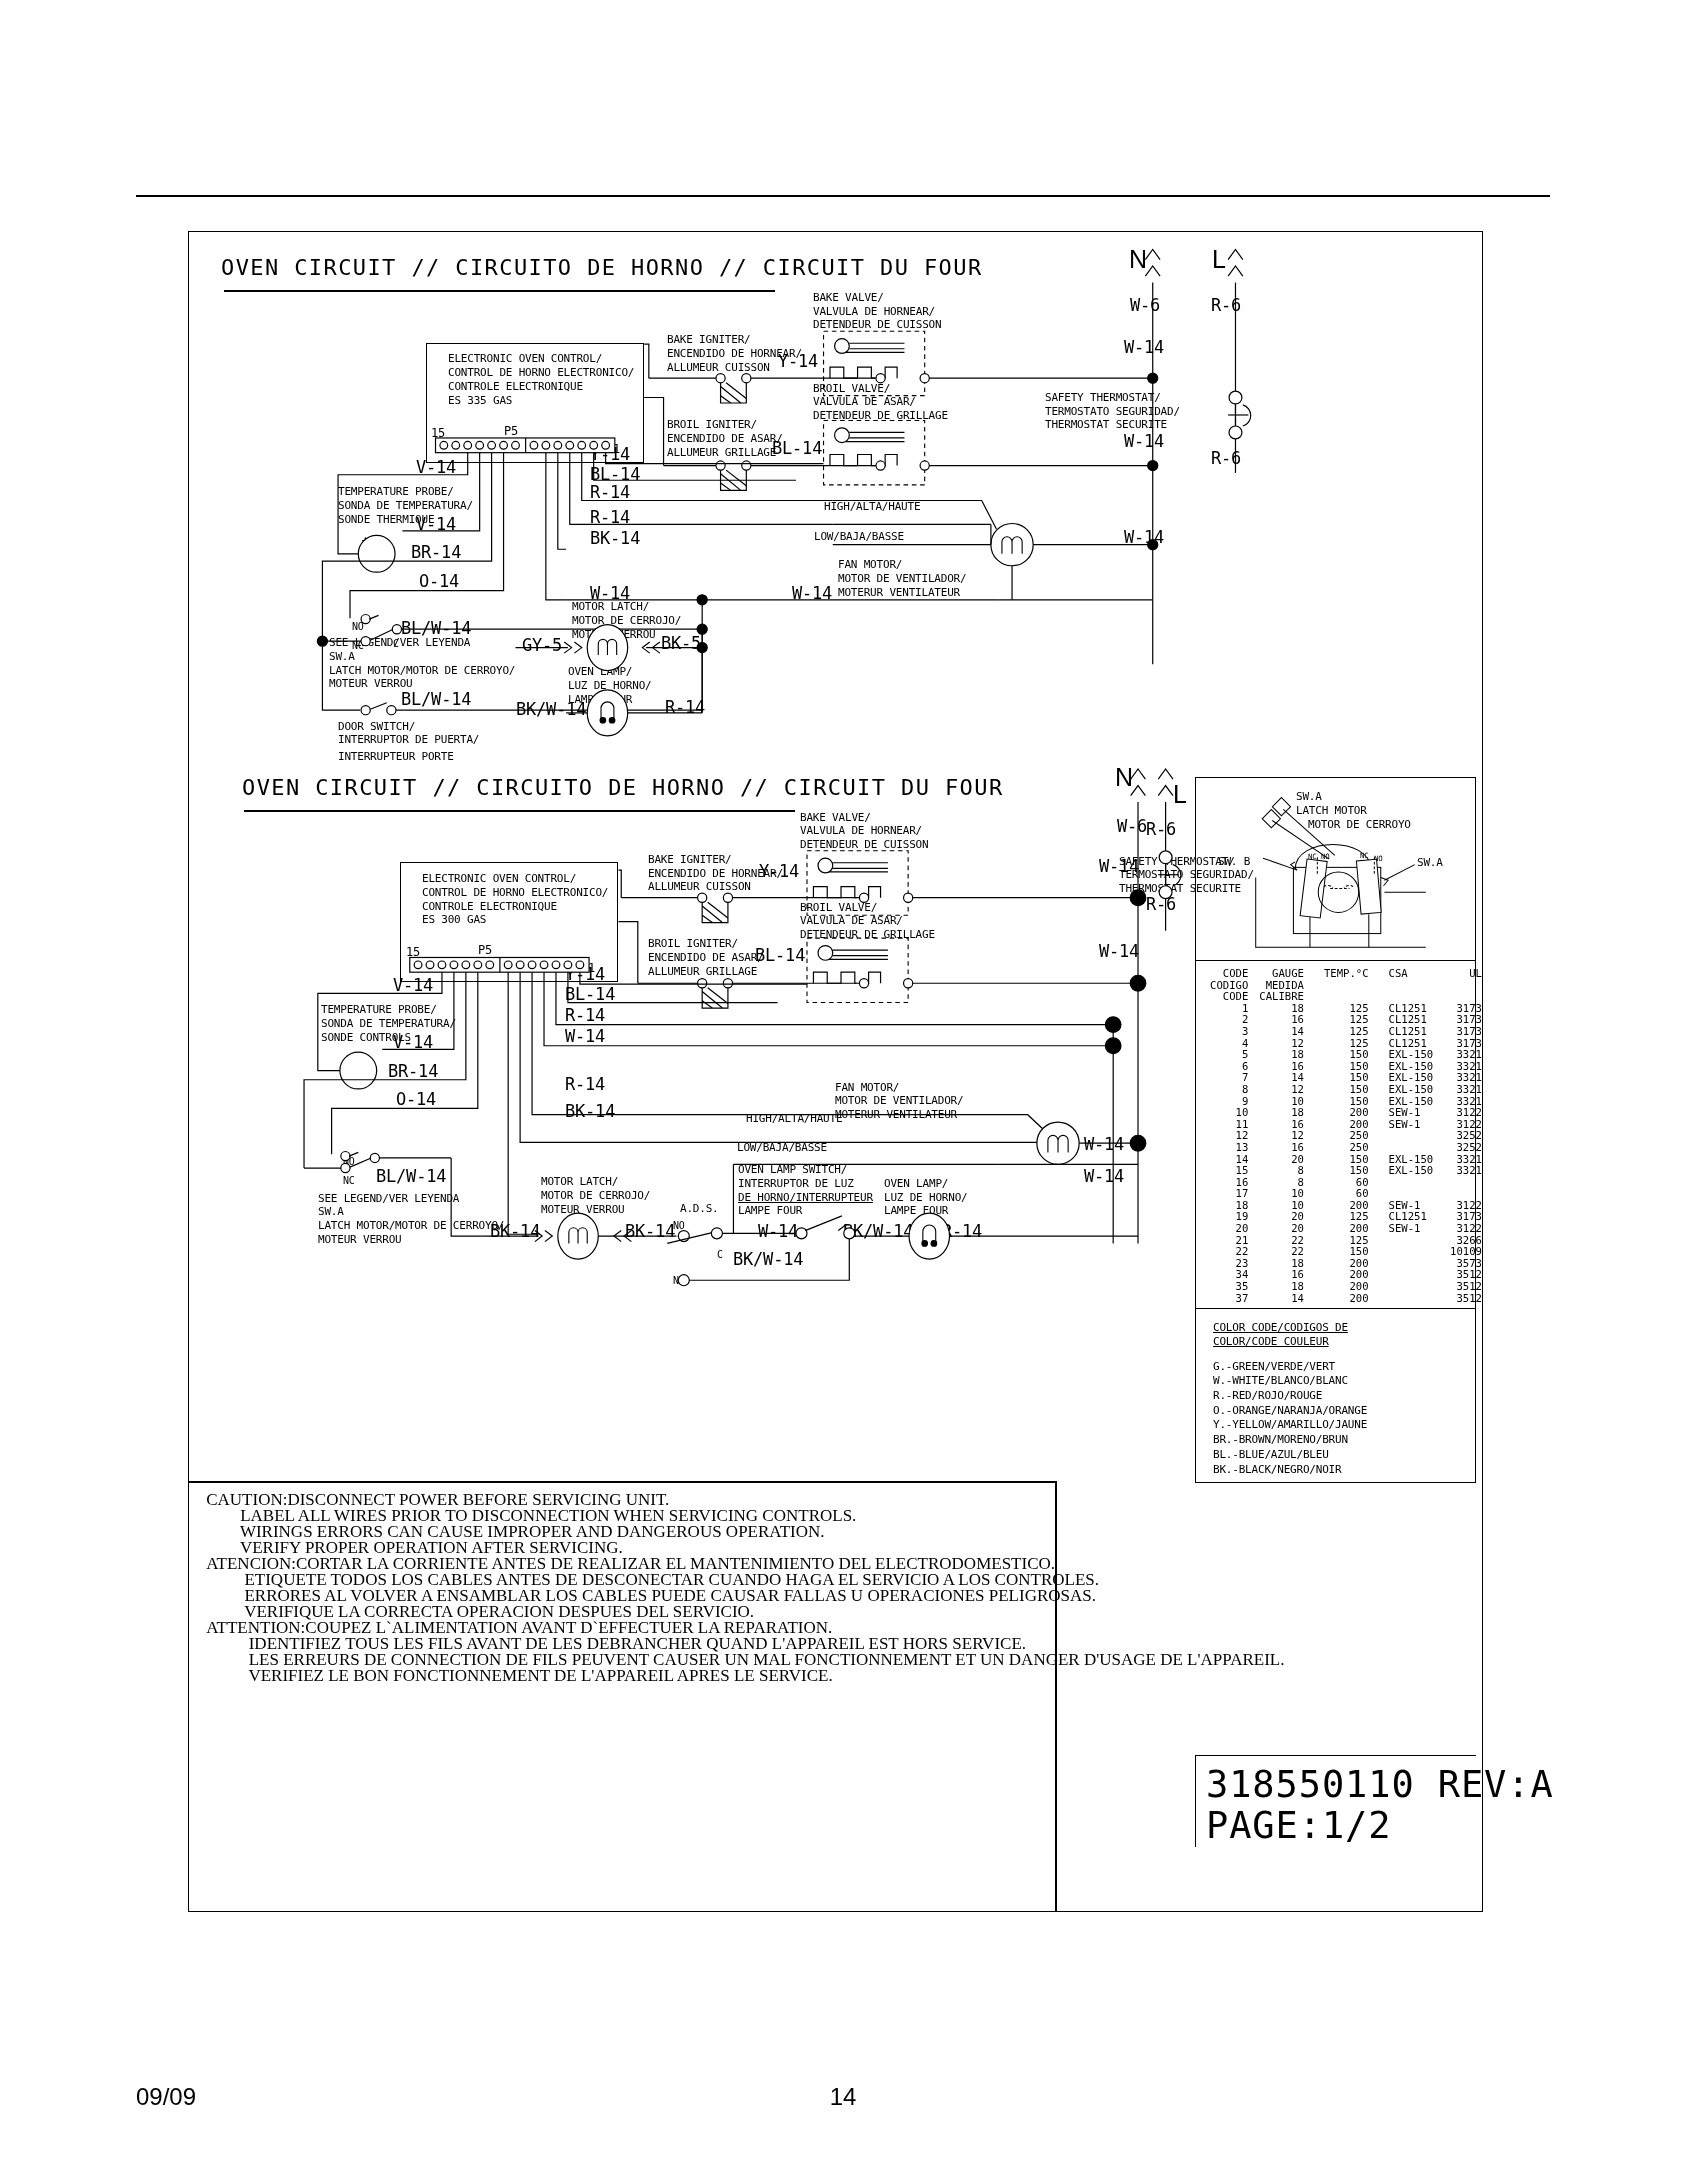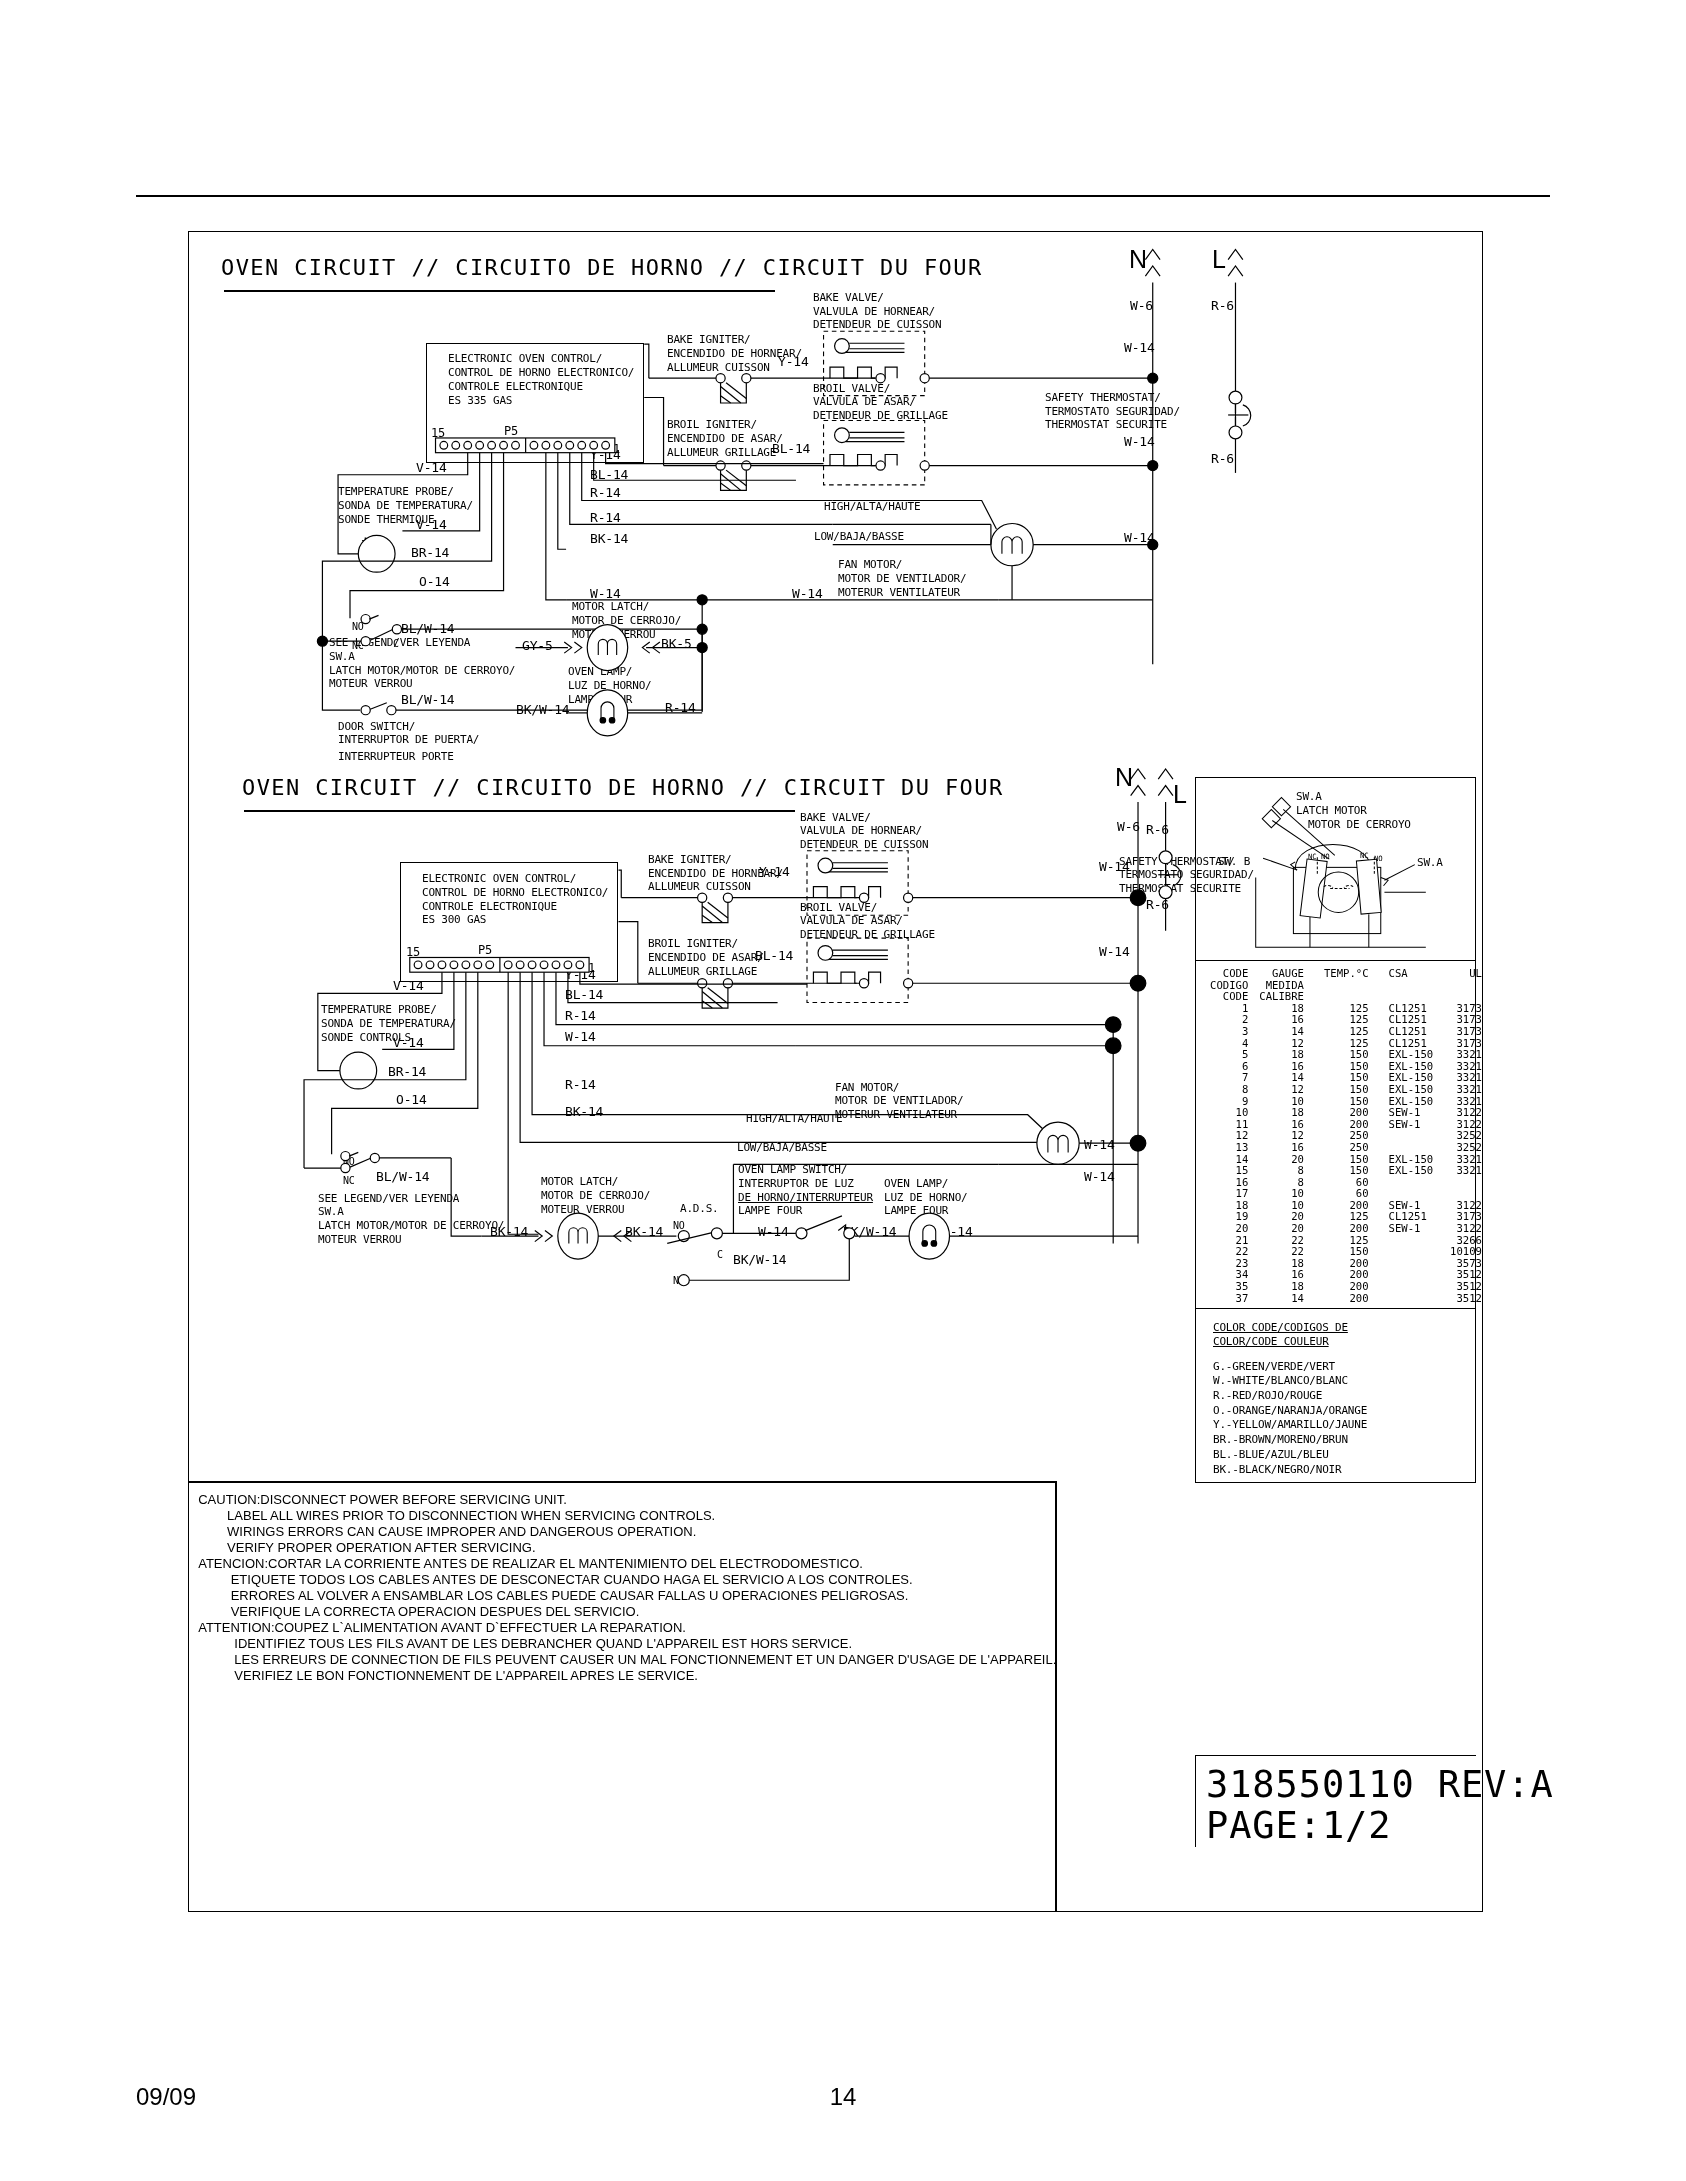--- a/index.html
+++ b/index.html
@@ -23,21 +23,21 @@
          border:1.8px solid #000;box-sizing:border-box;background:#fff;}
 
   
   .wires{position:absolute;left:0;top:0;width:100%;height:100%;overflow:visible;}
 
   
   .m{position:absolute;font-family:"DejaVu Sans Mono",monospace;font-size:12.4px;
      line-height:15.6px;white-space:pre;letter-spacing:-0.2px;}
   .m.s{font-size:11px;line-height:13.8px;}
   .m.xs{font-size:10px;line-height:13px;}
-  .m.lbl{font-size:13px;}
+  .m.lbl{font-size:17px;}
   .sect-title{position:absolute;font-family:"DejaVu Sans Mono",monospace;
               font-size:22px;letter-spacing:1.4px;white-space:nowrap;}
   .sect-rule{position:absolute;height:1.8px;background:#000;}
 
   .box{position:absolute;border:1.5px solid #000;box-sizing:border-box;}
 
   .bignum{position:absolute;font-family:"DejaVu Sans Mono",monospace;
           font-size:37px;letter-spacing:0.9px;white-space:pre;}
 
   .nl-letter{position:absolute;font-family:"Liberation Sans",sans-serif;font-size:25px;}
@@ -46,22 +46,22 @@
               font-family:"DejaVu Sans Mono",monospace;font-size:10.6px;line-height:11.6px;}
   table.gauge td{padding:0 0 0 0;white-space:pre;}
   table.gauge td.c1{width:31px;text-align:right;padding-right:11px;}
   table.gauge td.c2{width:31px;text-align:right;padding-right:20px;}
   table.gauge td.c3{width:37px;text-align:right;padding-right:20px;}
   table.gauge td.c4{width:62px;text-align:left;}
   table.gauge td.c5{width:42px;text-align:right;}
   .gauge-head td{font-size:10.6px;}
 
   .u{ text-decoration:underline; }
-  .caution{position:absolute;font-family:Liberation Sans, sans-serif;
-           font-size:13px;line-height:16px;white-space:pre;}
+  .caution{position:absolute;font-family:Liberation Serif, serif;
+           font-size:17px;line-height:16px;white-space:pre;margin-left:8px;}
 </style>
 </head>
 <body>
 
 <div class="page">
 
   <div class="hrule"></div>
 
   <div class="foot-date">09/09</div>
   <div class="foot-page">14</div>

